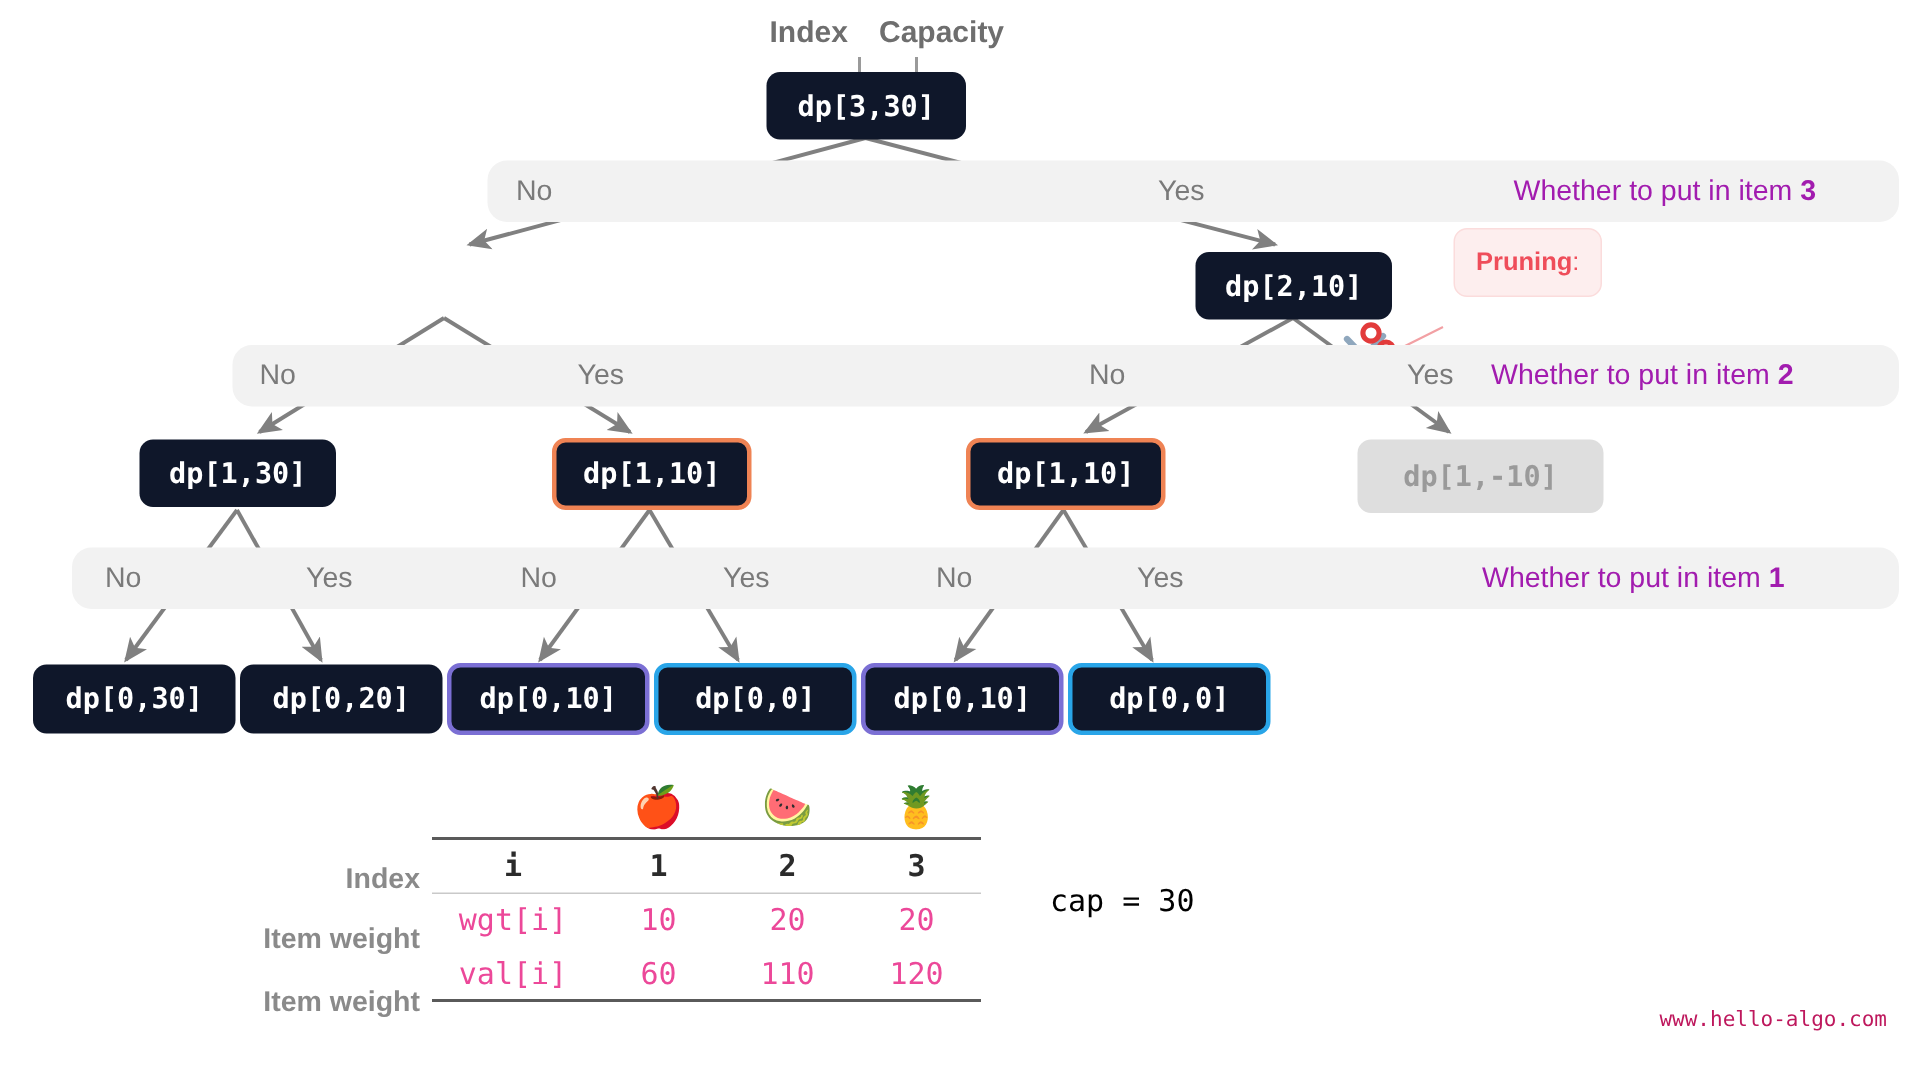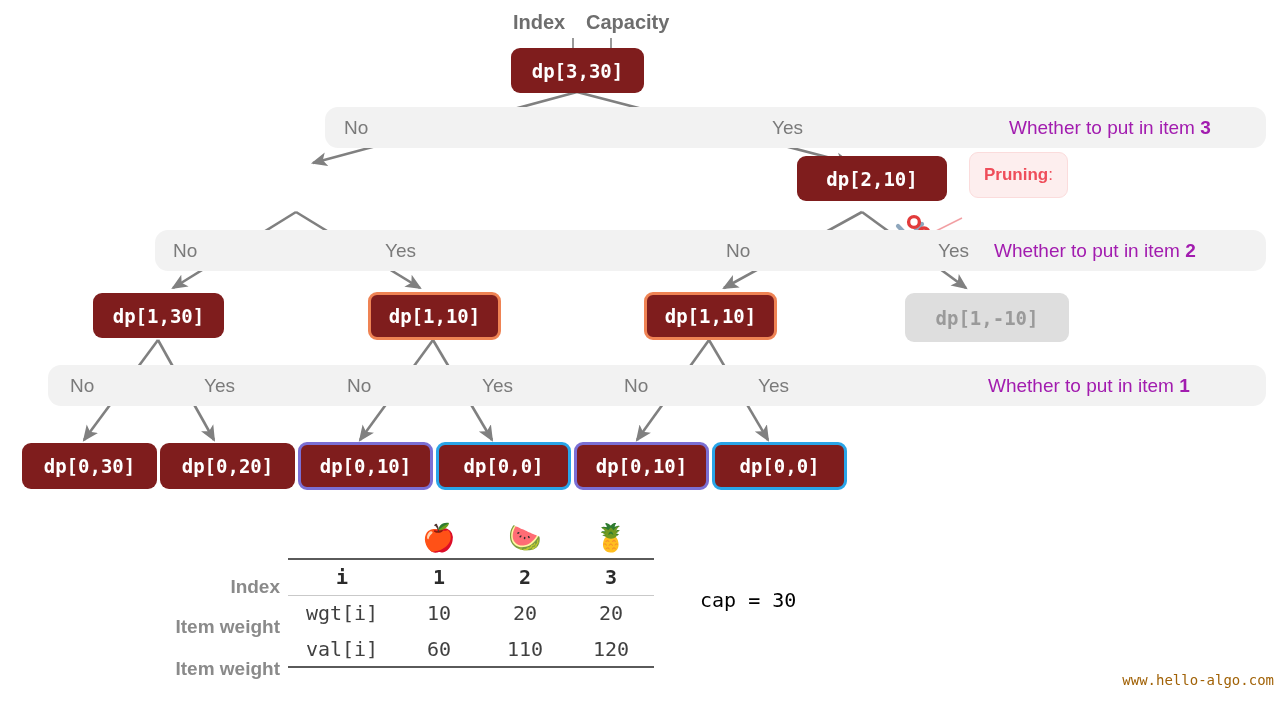--- a/index.html
+++ b/index.html
@@ -35,21 +35,21 @@
     position: absolute;
     color: #a21caf;
     font-size: 19px;
     line-height: 41px;
     white-space: nowrap;
   }
 
   
   .node {
     position: absolute;
-    background: #7f1d1d;
+    background: #0f172a;
     border-radius: 9px;
     color: #ffffff;
     font-family: "DejaVu Sans Mono", monospace;
     font-size: 19px;
     font-weight: bold;
     display: flex;
     align-items: center;
     justify-content: center;
     letter-spacing: 0px;
     white-space: nowrap;
@@ -72,42 +72,42 @@
     white-space: nowrap;
   }
   .callout .hd { font-weight: bold; }
   .callout .hd .colon { font-weight: normal; }
 
   
   #table-wrap { position: absolute; left: 288px; top: 518px; width: 366px; }
   table.itbl { border-collapse: collapse; width: 366px; }
   table.itbl td { padding: 0; text-align: center; height: 36px; vertical-align: middle; }
   .emoji-cell { height: 40px; font-size: 27px; line-height: 40px; }
-  .mono { font-family: "DejaVu Sans Mono", monospace; font-size: 20px; color: #404040; }
+  .mono { font-family: "DejaVu Sans Mono", monospace; font-size: 20px; color: #ec4899; }
   .mono-b { font-family: "DejaVu Sans Mono", monospace; font-size: 20px; color: #2b2b2b; font-weight: bold; }
   .rowhead {
     position: absolute;
     right: 0;
     color: #8a8a8a;
     font-size: 19px;
     font-weight: bold;
     text-align: right;
     white-space: nowrap;
   }
   .rule-top { border-top: 2px solid #5a5a5a; }
   .rule-mid { border-top: 1px solid #c9c9c9; }
   .rule-bot { border-top: 2px solid #5a5a5a; }
 
   #cap-block { position: absolute; left: 700px; top: 578px; }
   #cap-title { color: #8a8a8a; font-size: 19px; font-weight: bold; white-space: nowrap; }
   #cap-val { font-family: "DejaVu Sans Mono", monospace; font-size: 20px; color: #000000; margin-top: 10px; white-space: nowrap; }
 
   #watermark {
-    position: absolute; right: 6px; top: 672px;
-    color: #a16207; font-family: "DejaVu Sans Mono", monospace; font-size: 14px;
+    position: absolute; right: 22px; top: 672px;
+    color: #be185d; font-family: "DejaVu Sans Mono", monospace; font-size: 14px;
   }
 
   
   .topnote {
     position: absolute;
     color: #6e6e6e;
     font-size: 20px;
     font-weight: bold;
     white-space: nowrap;
   }
@@ -177,21 +177,21 @@
   <div class="band-lbl" style="left:70px; top:365px;">No</div>
   <div class="band-lbl" style="left:204px; top:365px;">Yes</div>
   <div class="band-lbl" style="left:347px; top:365px;">No</div>
   <div class="band-lbl" style="left:482px; top:365px;">Yes</div>
   <div class="band-lbl" style="left:624px; top:365px;">No</div>
   <div class="band-lbl" style="left:758px; top:365px;">Yes</div>
   <div class="band-title" style="left:988px; top:365px;"><span>Whether to put in item </span><b>1</b></div>
 
   <div class="node" style="left:511px; top:48px; width:133px; height:45px;">dp[3,30]</div>
 
-  <div class="node" style="left:797px; top:156px; width:150px; height:45px;">dp[2,10]</div>
+  <div class="node" style="left:797px; top:168px; width:131px; height:45px;">dp[2,10]</div>
 
   <div class="node" style="left:93px; top:293px; width:131px; height:45px;">dp[1,30]</div>
   <div class="node b-orange" style="left:368px; top:292px; width:133px; height:48px;">dp[1,10]</div>
   <div class="node b-orange" style="left:644px; top:292px; width:133px; height:48px;">dp[1,10]</div>
   <div class="node dim" style="left:905px; top:293px; width:164px; height:49px;">dp[1,-10]</div>
 
   <div class="node" style="left:22px; top:443px; width:135px; height:46px;">dp[0,30]</div>
   <div class="node" style="left:160px; top:443px; width:135px; height:46px;">dp[0,20]</div>
   <div class="node b-purple" style="left:298px; top:442px; width:135px; height:48px;">dp[0,10]</div>
   <div class="node b-cyan" style="left:436px; top:442px; width:135px; height:48px;">dp[0,0]</div>

